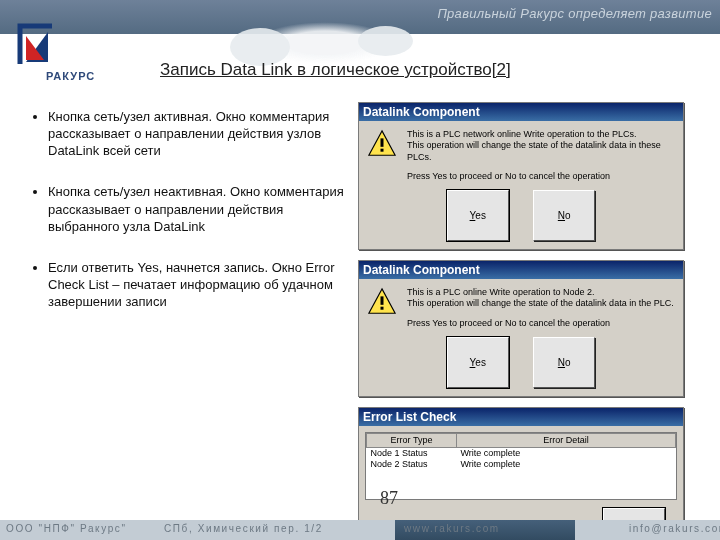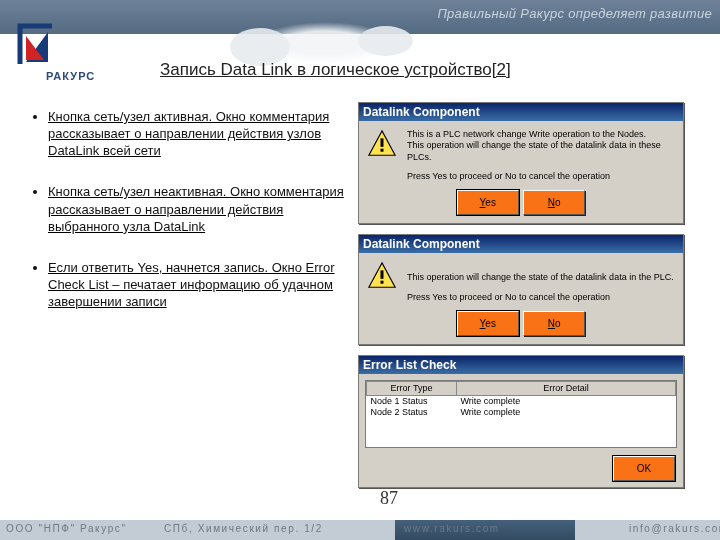--- a/index.html
+++ b/index.html
@@ -81,21 +81,20 @@
     position: absolute;
     top: 100px;
     left: 0;
     width: 720px;
     height: 400px;
     display: flex;
   }
   .bullets {
     width: 358px;
     padding: 8px 8px 0 32px;
-    text-decoration: underline;
   }
   .bullets ul {
     list-style: disc;
     padding-left: 16px;
     margin: 0;
   }
   .bullets li {
     font-size: 13px;
     line-height: 1.32;
     color: #111;
@@ -135,24 +134,24 @@
   .dlg-text {
     font-size: 9px;
     line-height: 1.25;
     color: #000;
   }
   .dlg-text .gap { display:block; height:8px; }
   .btnrow { text-align: center; padding: 4px 0 8px; }
   .win-btn {
     display: inline-block;
     min-width: 62px;
-    padding: 6px 10px;
-    margin: 0 0;
+    padding: 19px 10px;
+    margin: 0 10px;
     font-size: 10px;
-    background: #f97316;
+    background: #e5e5e5;
     border: 1px solid #000; 
     border-top: 1px solid #fff;
     border-left: 1px solid #fff;
     border-right: 1px solid #555;
     border-bottom: 1px solid #555;
     box-shadow: 1px 1px 0 #222;
     text-align: center;
     position: relative;
   }
   .win-btn.default { outline: 1px solid #000; }
@@ -237,21 +236,21 @@
       <div class="titlebar">Datalink Component</div>
       <div class="dlg-body">
         <div class="warn-icon">
           <svg viewBox="0 0 32 32">
               <polygon points="16,2 30,28 2,28" fill="#ffe34d" stroke="#000" stroke-width="1.2"></polygon>
               <rect x="14.4" y="10" width="3.2" height="9" fill="#000"></rect>
               <rect x="14.4" y="21" width="3.2" height="3.2" fill="#000"></rect>
             </svg>
         </div>
         <div class="dlg-text">
-          <span>This is a PLC network change Write operation to the Nodes.</span><br>
+          <span>This is a PLC network online Write operation to the PLCs.</span><br>
           <span>This operation will change the state of the datalink data in these PLCs.</span>
           <span class="gap"></span>
           <span>Press Yes to proceed or No to cancel the operation</span>
         </div>
       </div>
       <div class="btnrow">
         <span class="win-btn default"><span class="ul">Y</span><span>es</span></span>
         <span class="win-btn"><span class="ul">N</span><span>o</span></span>
       </div>
     </div>
@@ -260,21 +259,21 @@
       <div class="titlebar">Datalink Component</div>
       <div class="dlg-body">
         <div class="warn-icon">
           <svg viewBox="0 0 32 32">
               <polygon points="16,2 30,28 2,28" fill="#ffe34d" stroke="#000" stroke-width="1.2"></polygon>
               <rect x="14.4" y="10" width="3.2" height="9" fill="#000"></rect>
               <rect x="14.4" y="21" width="3.2" height="3.2" fill="#000"></rect>
             </svg>
         </div>
         <div class="dlg-text">
-          <br>
+          <span>This is a PLC online Write operation to Node 2.</span><br>
           <span>This operation will change the state of the datalink data in the PLC.</span>
           <span class="gap"></span>
           <span>Press Yes to proceed or No to cancel the operation</span>
         </div>
       </div>
       <div class="btnrow">
         <span class="win-btn default"><span class="ul">Y</span><span>es</span></span>
         <span class="win-btn"><span class="ul">N</span><span>o</span></span>
       </div>
     </div>

